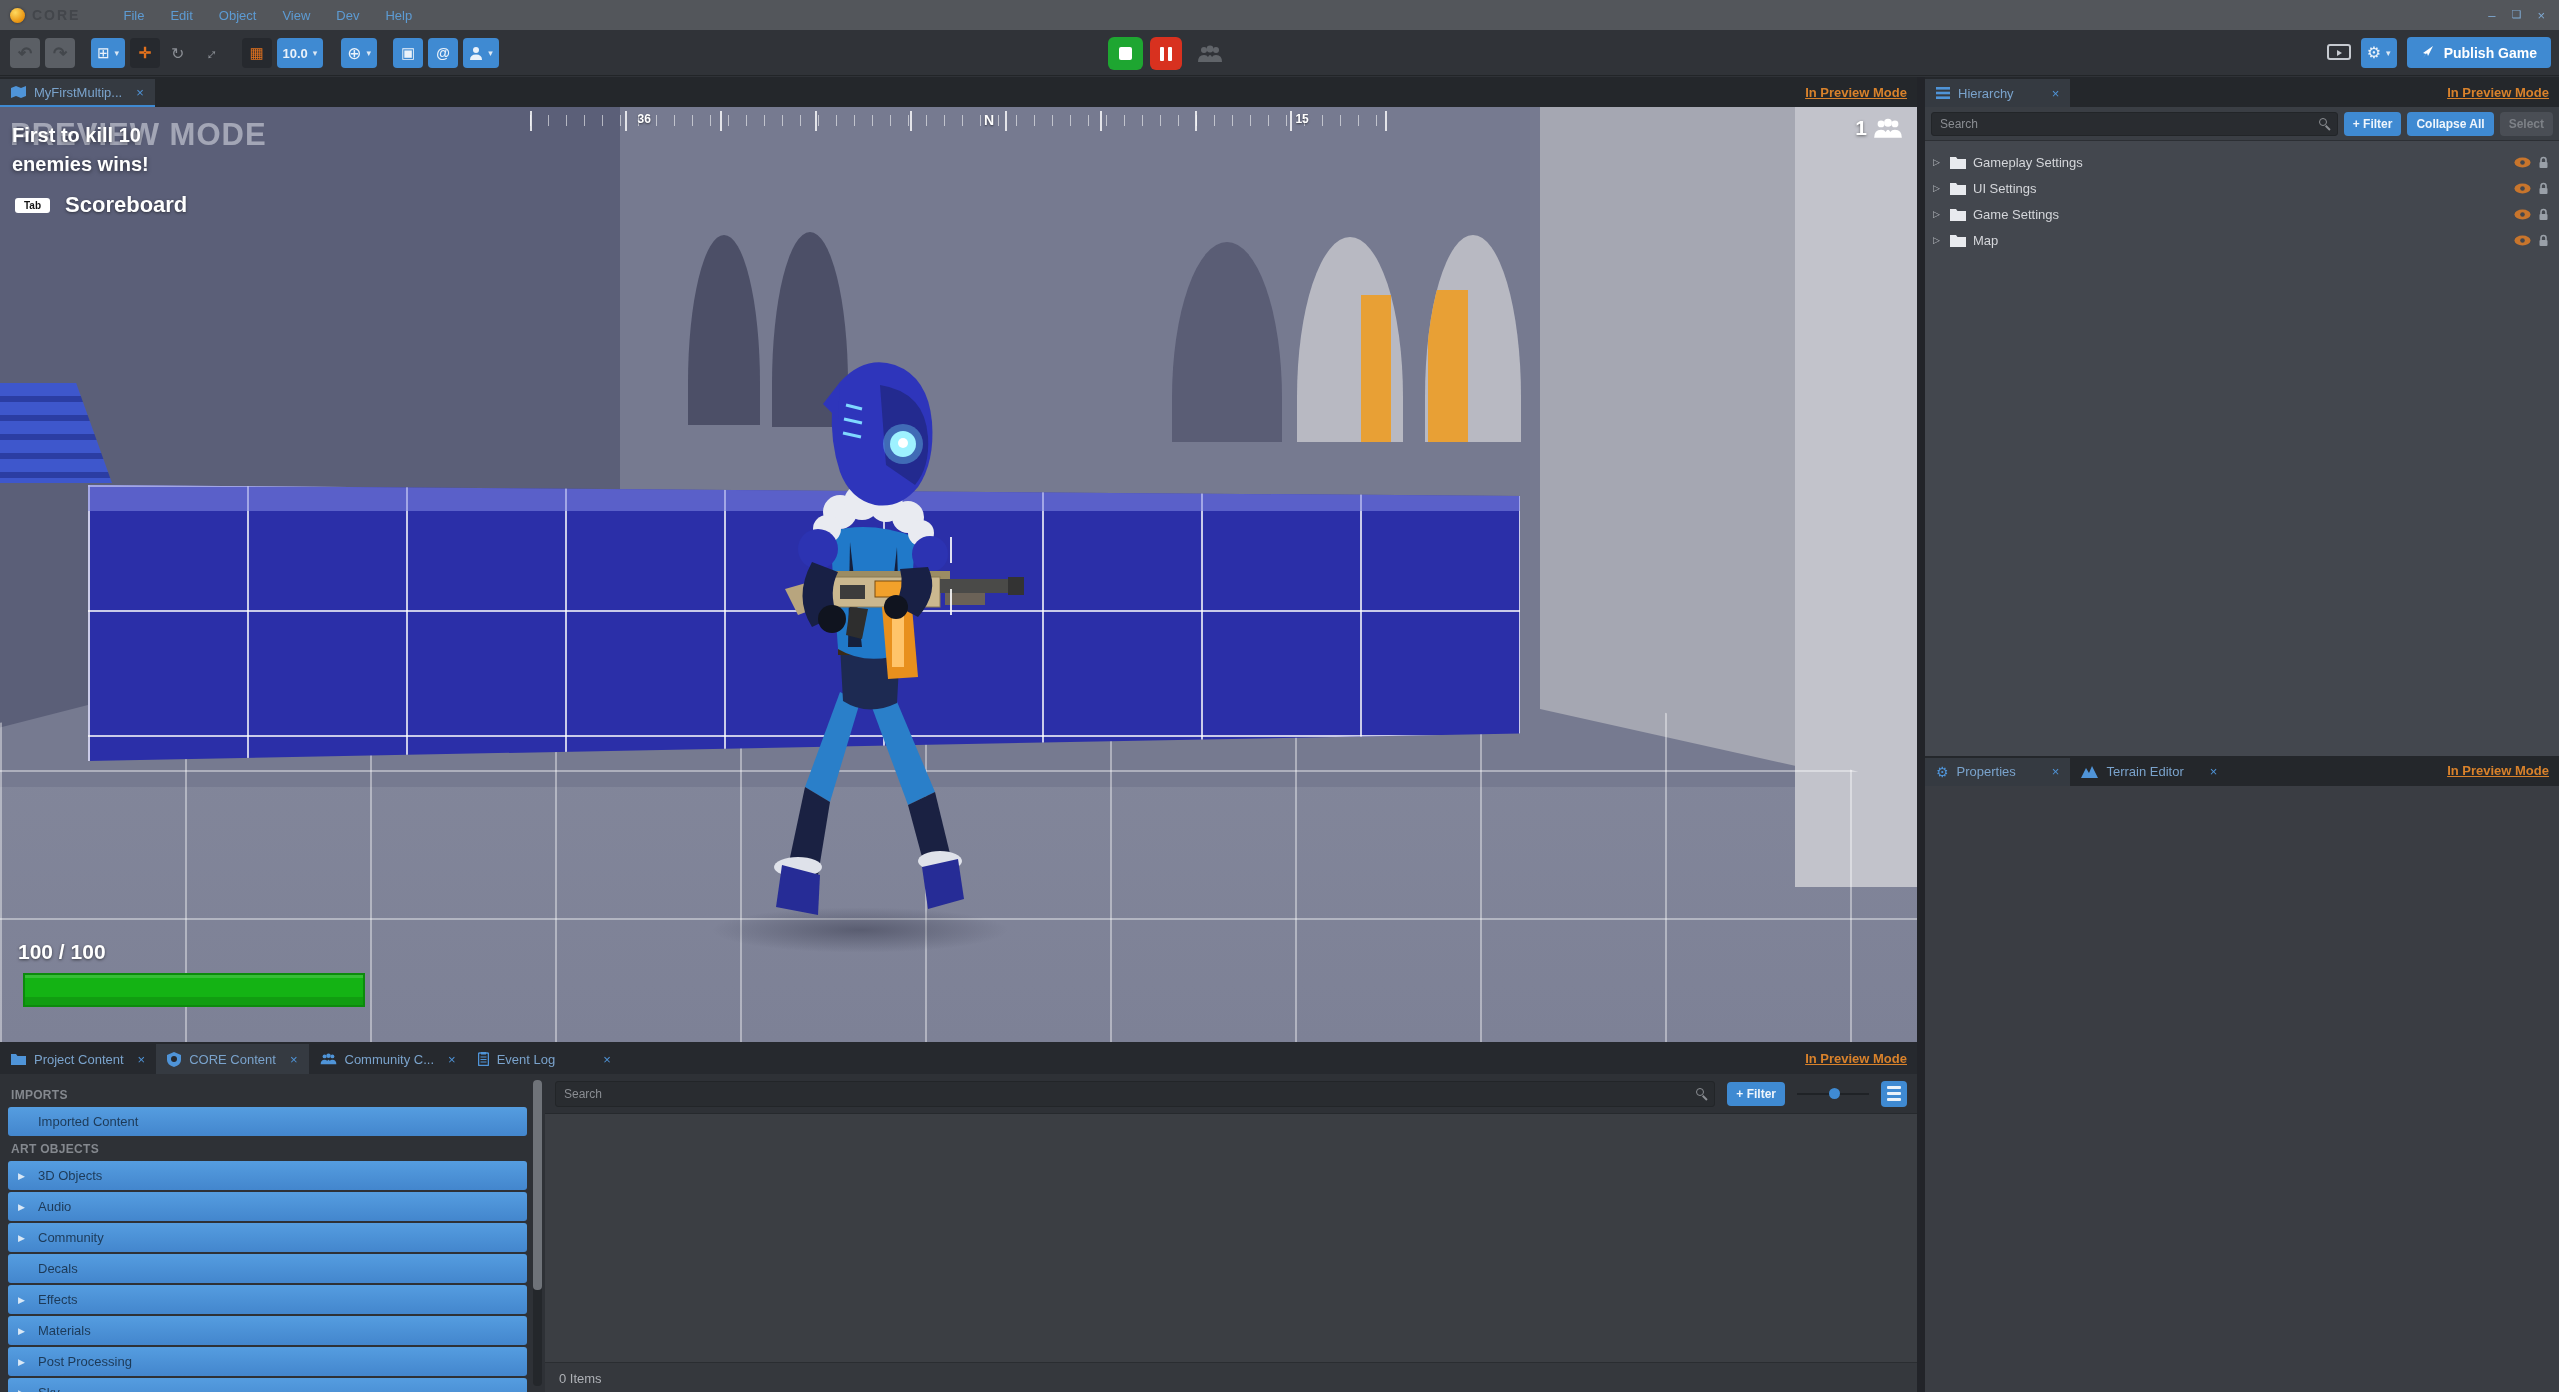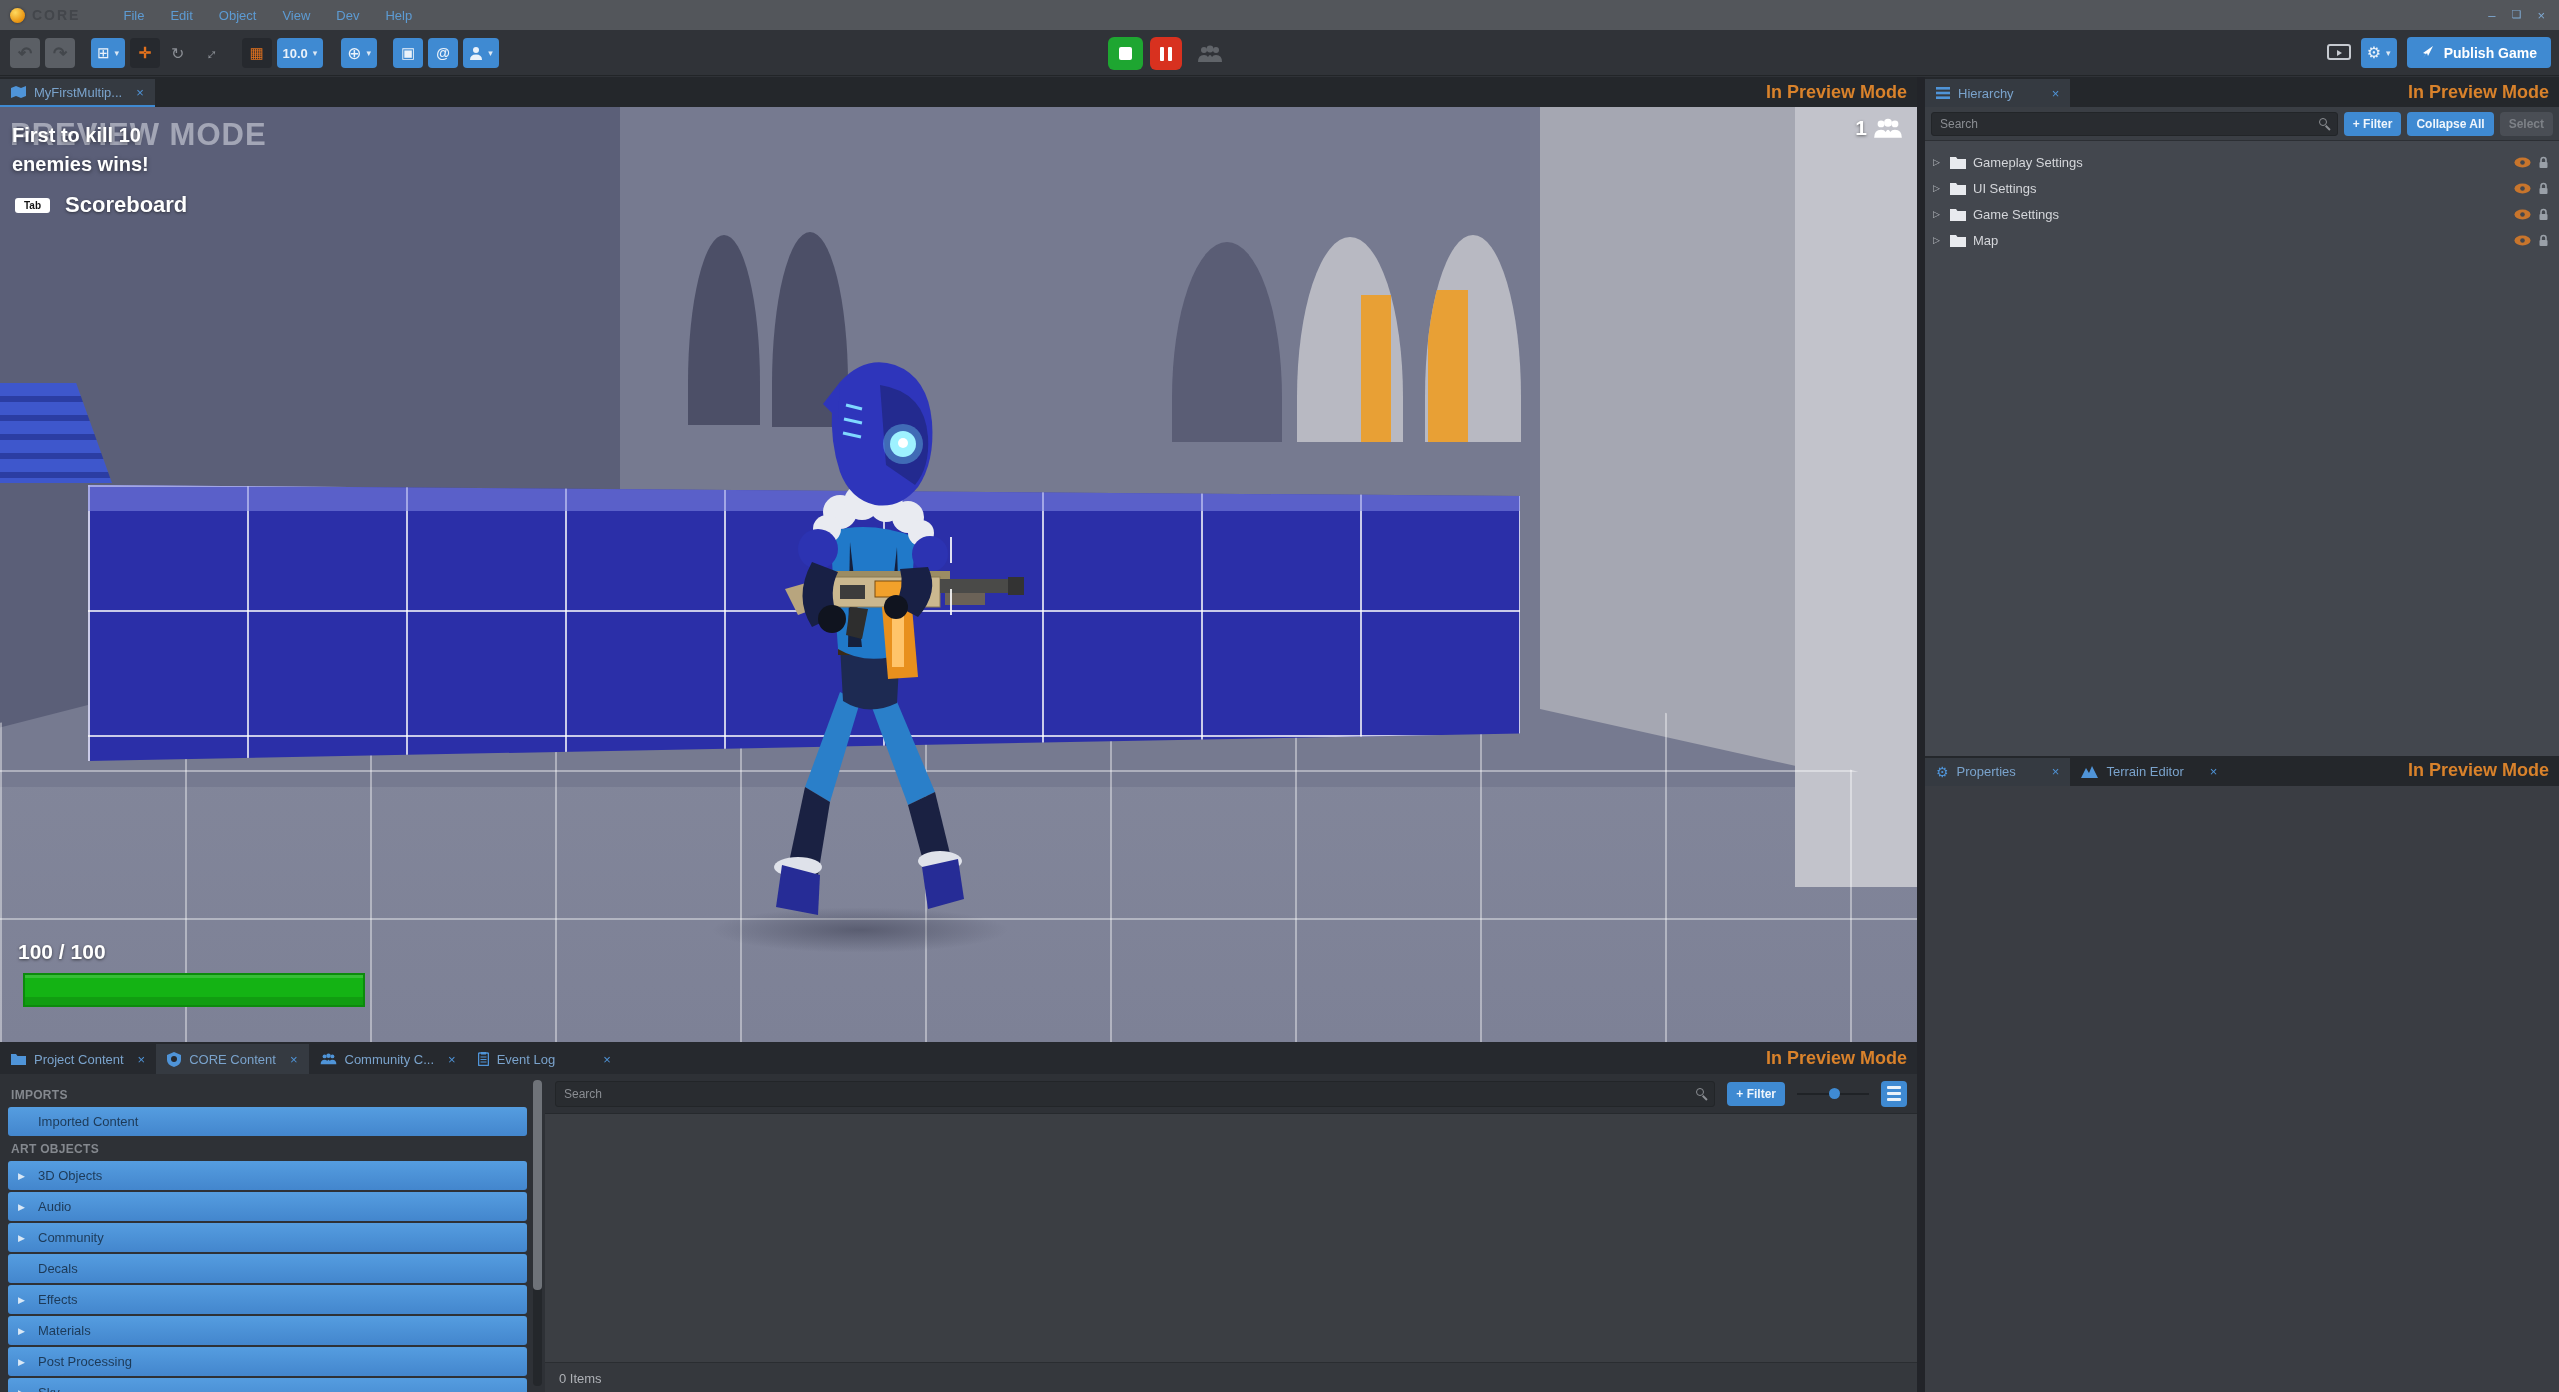--- a/index.html
+++ b/index.html
@@ -40,21 +40,21 @@
   .workspace { position:absolute; top:77px; left:0; right:0; bottom:0; display:flex; }
   .left-col { width:1917px; display:flex; flex-direction:column; }
   .vsplit { width:8px; background:#222429; }
   .right-col { flex:1; display:flex; flex-direction:column; background:#4c1d95; }
   
   .tabbar { height:30px; background:#24272b; display:flex; align-items:flex-end; position:relative; flex-shrink:0; }
   .tab { height:28px; display:flex; align-items:center; gap:8px; padding:0 11px; color:#7aa3cc; font-size:13px; cursor:default; }
   .tab.active { background:#353a41; }
   .tab.underline { border-bottom:2px solid #3f8ad2; }
   .tab .x { color:#4f94d8; font-size:13px; margin-left:6px; }
-  .mode-label { margin-left:auto; align-self:center; color:#d9822b; font-weight:bold; font-size:18px; padding-right:10px; }
+  .mode-label { margin-left:auto; align-self:center; color:#d9822b; font-weight:bold; font-size:13px; padding-right:10px;text-decoration:underline; }
   
   .scene { position:relative; height:935px; overflow:hidden; background:linear-gradient(#8d91a3,#7d8196); flex-shrink:0; }
   .scene > div, .scene > svg { position:absolute; }
   .gridded { background-image:linear-gradient(rgba(255,255,255,.22) 1px, transparent 1px), linear-gradient(90deg, rgba(255,255,255,.22) 1px, transparent 1px); background-size:132px 110px; }
   .wall-back { left:0; top:0; width:1917px; height:680px; background:#767a90; }
   .wall-left { left:0; top:0; width:620px; height:660px; background:#5b5f78; clip-path:polygon(0 0,100% 0,100% 70%,0 94%); }
   .wall-right { left:1540px; top:0; width:377px; height:700px; background:#a5a7b2; clip-path:polygon(0 0,100% 0,100% 98%,0 86%); }
   .wall-farright { left:1795px; top:0; width:122px; height:780px; background:#c2c3cb; }
   .arch { border-radius:50% 50% 0 0 / 78% 78% 0 0; overflow:hidden; }
   .door { position:absolute; background:#e8a035; }
@@ -306,20 +306,27 @@
 
         <div class="watermark">PREVIEW MODE</div>
         <div class="objective">
           <div>First to kill 10</div>
           <div>enemies wins!</div>
         </div>
         <div class="hint">
           <span class="hint-key">Tab</span>
           <span class="hint-label">Scoreboard</span>
         </div>
+        <div class="compass">
+          <div class="ticks"></div>
+          <div class="bigticks"></div>
+          <span class="clabel" style="left:12.5%;">36</span>
+          <span class="clabel" style="left:52.8%;font-size:14px;">N</span>
+          <span class="clabel" style="left:89%;">15</span>
+        </div>
         <div class="player-count">
           <span>1</span>
           <svg width="30" height="21" viewBox="0 0 26 18">
               <circle cx="7" cy="5" r="3" fill="#fff"></circle>
               <circle cx="19" cy="5" r="3" fill="#fff"></circle>
               <circle cx="13" cy="4" r="3.4" fill="#fff"></circle>
               <path d="M1,17 Q1,10 7,10 Q10,10 11,12 Q12,10 13,10 Q14,10 15,12 Q16,10 19,10 Q25,10 25,17 Z" fill="#fff"></path>
             </svg>
         </div>
         <div class="health">

